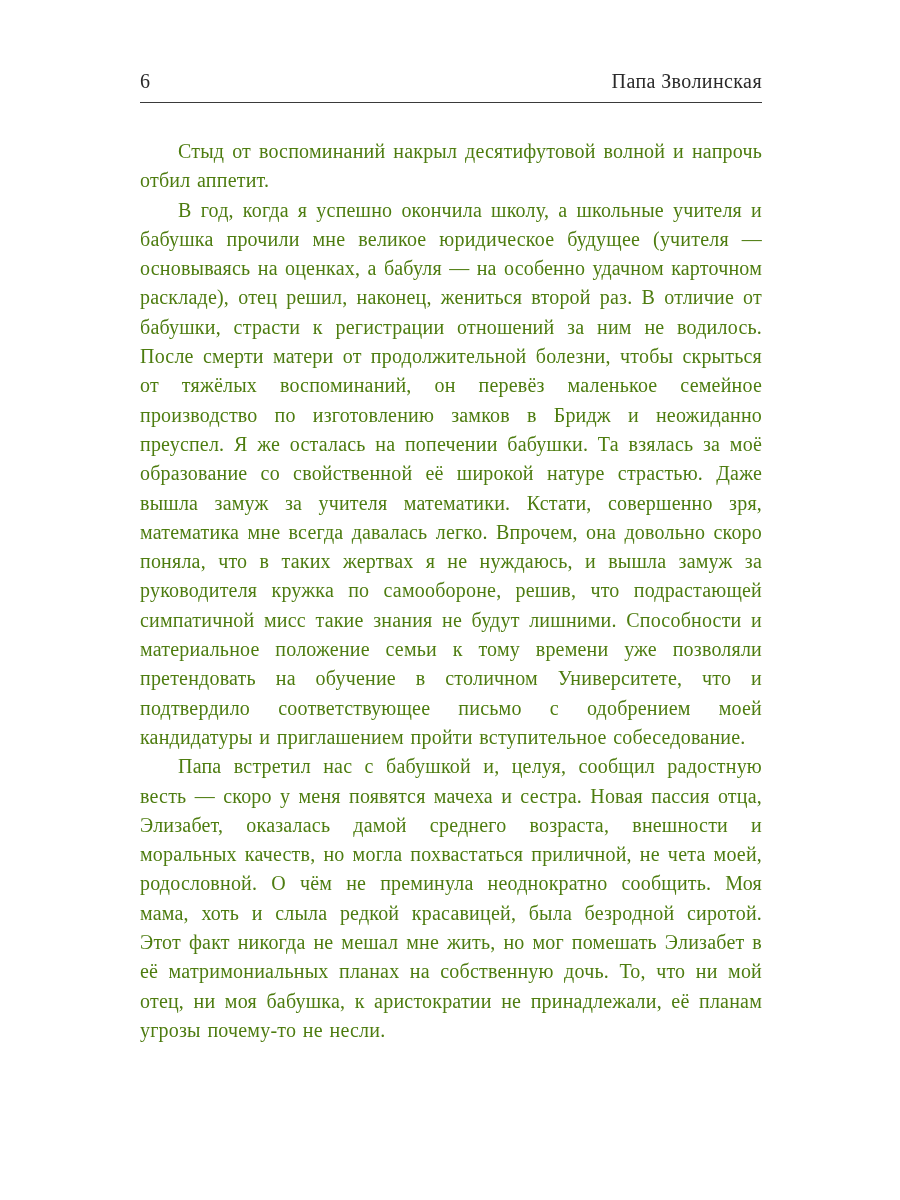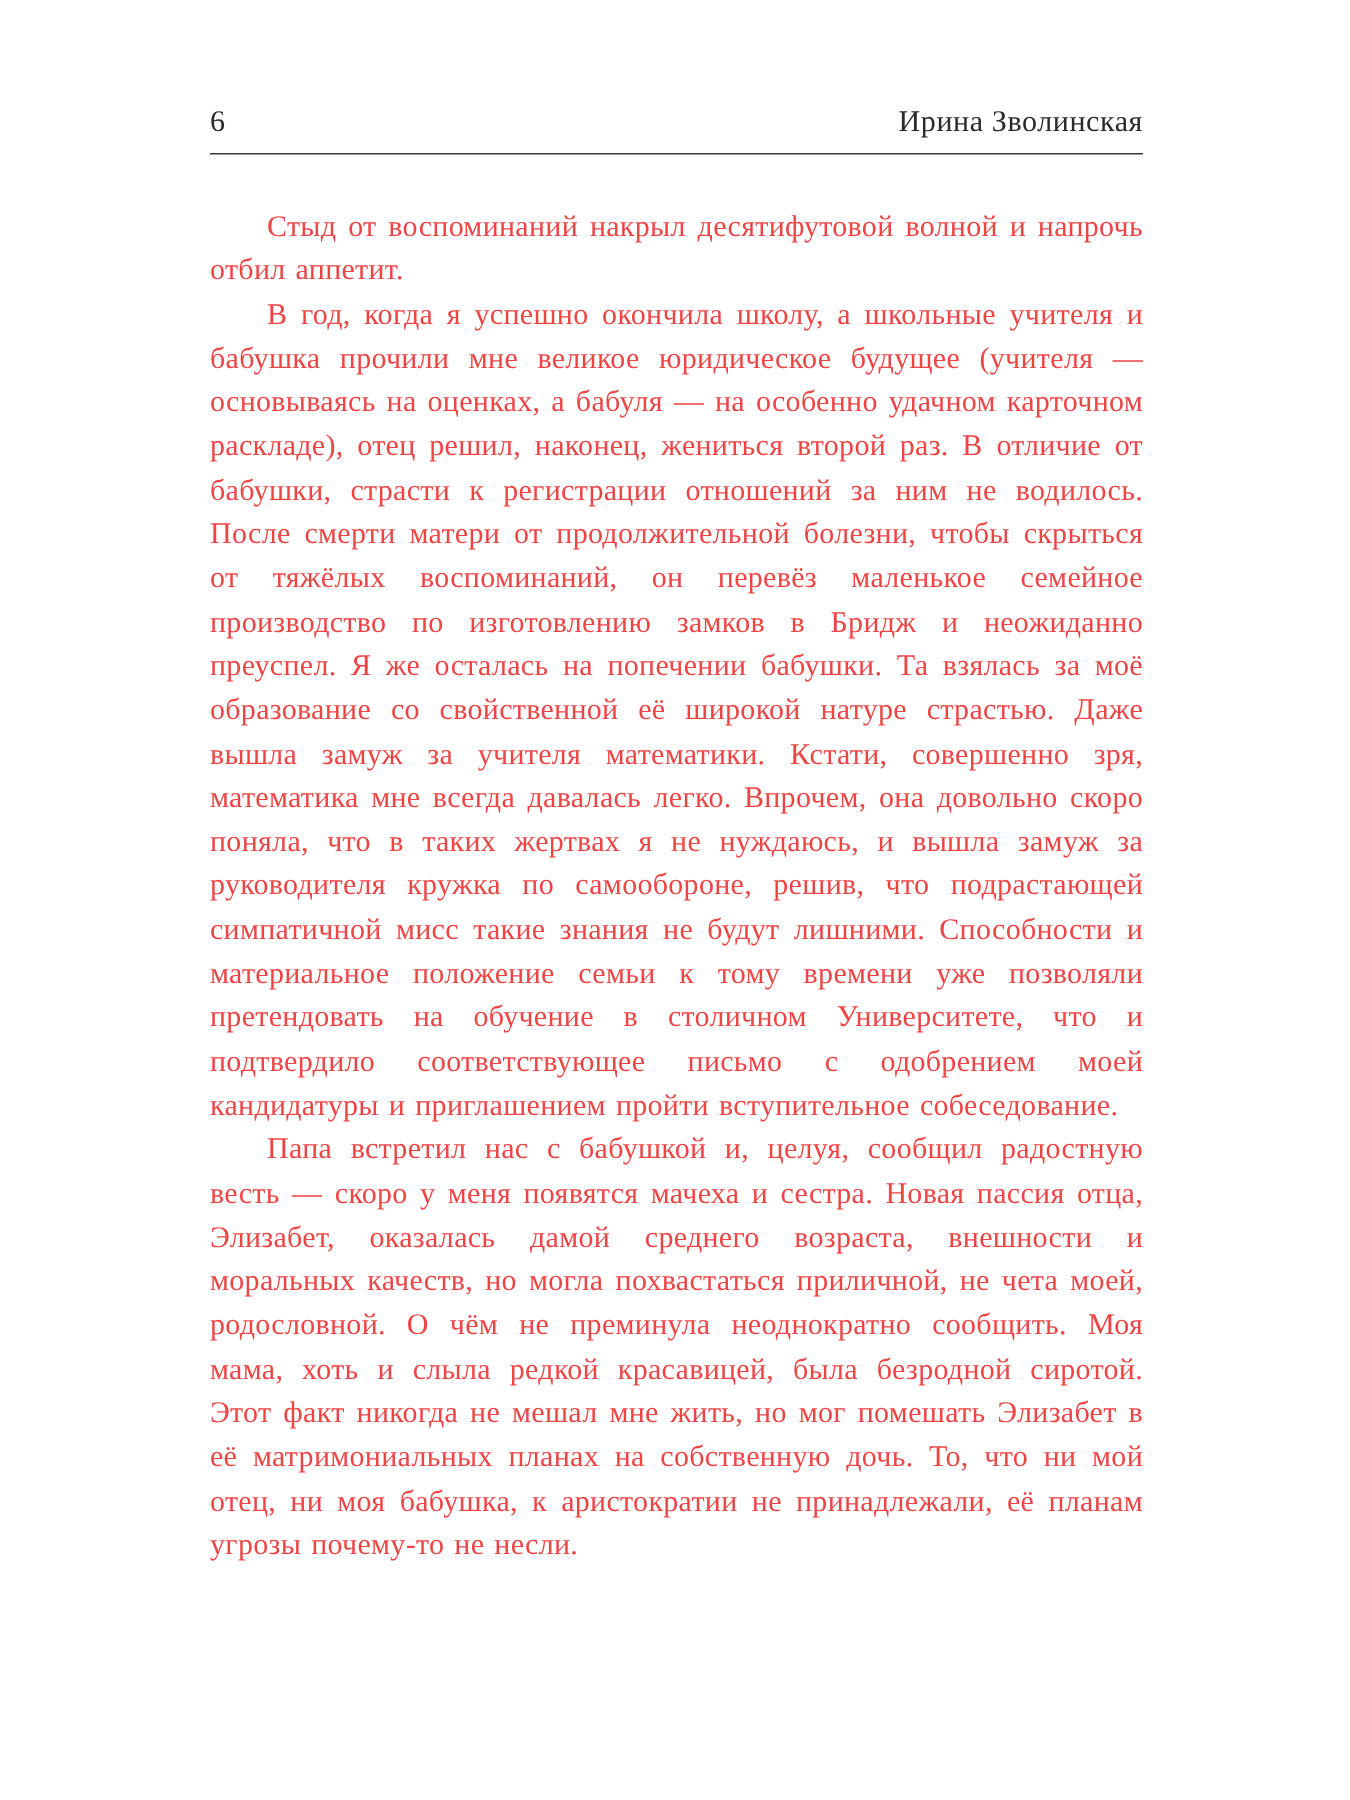--- a/index.html
+++ b/index.html
@@ -39,33 +39,33 @@
   }
   .page-body {
     margin-top: 34px;
     font-size: 20px;
     line-height: 29.3px;
     text-align: justify;
     hyphens: auto;
     -webkit-hyphens: auto;
     word-spacing: 1.5px;
     letter-spacing: 0.2px;
-    color: #ef4444;
+    color: #4d7c0f;
   }
   .page-body p {
     margin: 0;
     text-indent: 38px;
   }
 </style>
 </head>
 <body>
 
 <div class="book-page">
   <header class="page-header">
     <span class="page-number">6</span>
-    <span class="author-name">Ирина Зволинская</span>
+    <span class="author-name">Папа Зволинская</span>
   </header>
   <main class="page-body">
     <p>Стыд от воспоминаний накрыл десятифутовой волной и напрочь отбил аппетит.</p>
     <p>В год, когда я успешно окончила школу, а школьные учителя и бабушка прочили мне великое юридическое будущее (учителя — основываясь на оценках, а бабуля — на особенно удачном карточном раскладе), отец решил, наконец, жениться второй раз. В отличие от бабушки, страсти к регистрации отношений за ним не водилось. После смерти матери от продолжительной болезни, чтобы скрыться от тяжёлых воспоминаний, он перевёз маленькое семейное производство по изготовлению замков в Бридж и неожиданно преуспел. Я же осталась на попечении бабушки. Та взялась за моё образование со свойственной её широкой натуре страстью. Даже вышла замуж за учителя математики. Кстати, совершенно зря, математика мне всегда давалась легко. Впрочем, она довольно скоро поняла, что в таких жертвах я не нуждаюсь, и вышла замуж за руководителя кружка по самообороне, решив, что подрастающей симпатичной мисс такие знания не будут лишними. Способности и материальное положение семьи к тому времени уже позволяли претендовать на обучение в столичном Университете, что и подтвердило соответствующее письмо с одобрением моей кандидатуры и приглашением пройти вступительное собеседование.</p>
     <p>Папа встретил нас с бабушкой и, целуя, сообщил радостную весть — скоро у меня появятся мачеха и сестра. Новая пассия отца, Элизабет, оказалась дамой среднего возраста, внешности и моральных качеств, но могла похвастаться приличной, не чета моей, родословной. О чём не преминула неоднократно сообщить. Моя мама, хоть и слыла редкой красавицей, была безродной сиротой. Этот факт никогда не мешал мне жить, но мог помешать Элизабет в её матримониальных планах на собственную дочь. То, что ни мой отец, ни моя бабушка, к аристократии не принадлежали, её планам угрозы почему-то не несли.</p>
   </main>
 </div>
 
 </body></html>

